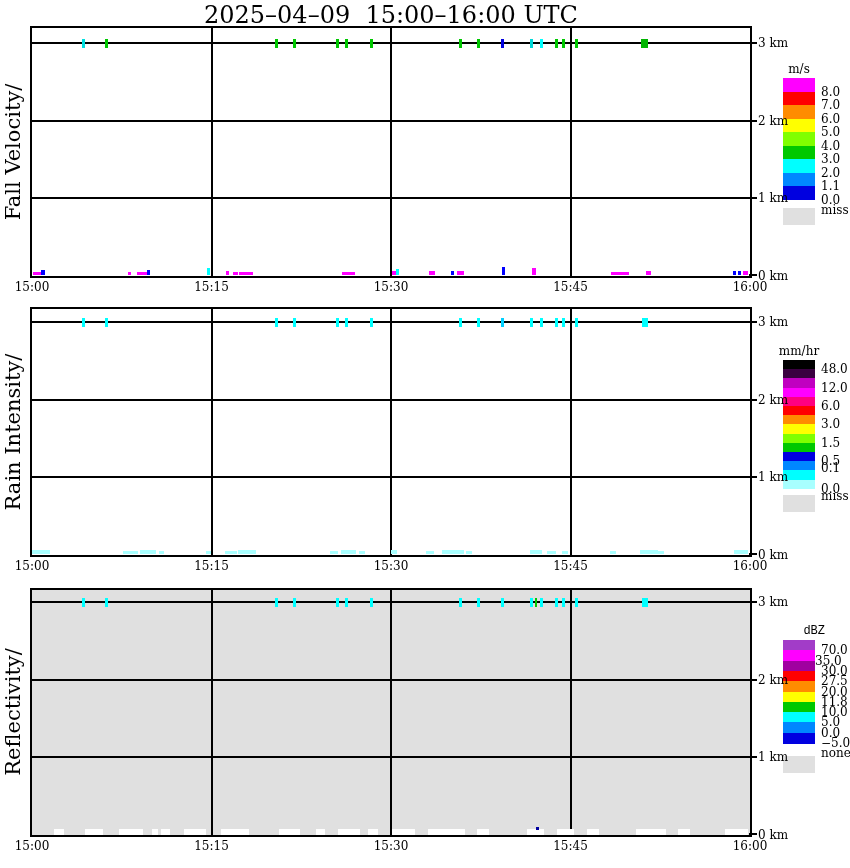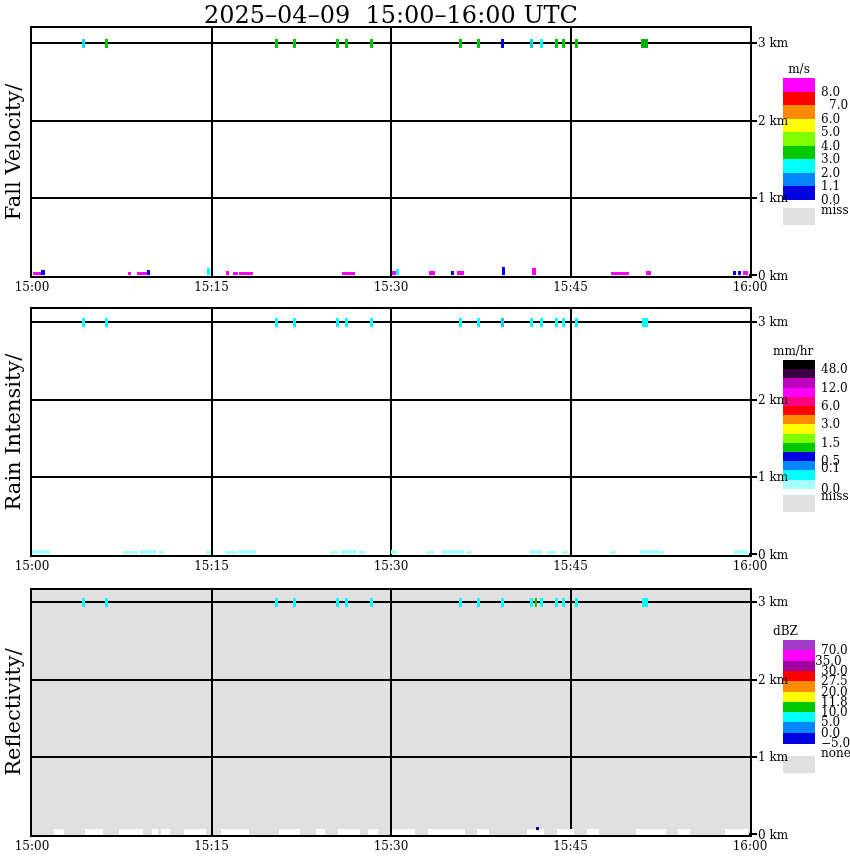--- a/index.html
+++ b/index.html
@@ -189,33 +189,33 @@
       <div class="abs" style="left: 0px; top: 0px; width: 32px; height: 14.1px; background: rgb(255, 0, 255);"></div>
       <div class="abs" style="left: 0px; top: 13.5px; width: 32px; height: 14.1px; background: rgb(255, 0, 0);"></div>
       <div class="abs" style="left: 0px; top: 27px; width: 32px; height: 14.1px; background: rgb(255, 140, 0);"></div>
       <div class="abs" style="left: 0px; top: 40.5px; width: 32px; height: 14.1px; background: rgb(255, 255, 0);"></div>
       <div class="abs" style="left: 0px; top: 54px; width: 32px; height: 14.1px; background: rgb(128, 255, 0);"></div>
       <div class="abs" style="left: 0px; top: 67.5px; width: 32px; height: 14.1px; background: rgb(0, 200, 0);"></div>
       <div class="abs" style="left: 0px; top: 81px; width: 32px; height: 14.1px; background: rgb(0, 255, 255);"></div>
       <div class="abs" style="left: 0px; top: 94.5px; width: 32px; height: 14.1px; background: rgb(0, 135, 255);"></div>
       <div class="abs" style="left: 0px; top: 108px; width: 32px; height: 14.1px; background: rgb(0, 0, 224);"></div>
       <div class="small" style="left: 38px; top: 6.5px;">8.0</div>
-      <div class="small" style="left: 46px; top: 20px;">7.0</div>
+      <div class="small" style="left: 38px; top: 20px;">7.0</div>
       <div class="small" style="left: 38px; top: 33.5px;">6.0</div>
       <div class="small" style="left: 38px; top: 47px;">5.0</div>
       <div class="small" style="left: 38px; top: 60.5px;">4.0</div>
       <div class="small" style="left: 38px; top: 74px;">3.0</div>
       <div class="small" style="left: 38px; top: 87.5px;">2.0</div>
       <div class="small" style="left: 38px; top: 101px;">1.1</div>
       <div class="small" style="left: 38px; top: 114.5px;">0.0</div>
       <div class="small" style="left: 38px; top: 124.5px;">miss</div>
       <div class="abs" style="left: 0px; top: 129.5px; width: 32px; height: 17px; background: rgb(224, 224, 224);"></div>
     </div>
   <div class="cbar" id="cbar1" style="height: 174.8px;">
-      <div class="small" style="left: -10px; top: -16px; width: 52px; text-align: left;">mm/hr</div>
+      <div class="small" style="left: -10px; top: -16px; width: 52px; text-align: center;">mm/hr</div>
       <div class="abs" style="left: 0px; top: 0px; width: 32px; height: 9.8px; background: rgb(0, 0, 0);"></div>
       <div class="abs" style="left: 0px; top: 9.2px; width: 32px; height: 9.8px; background: rgb(58, 0, 64);"></div>
       <div class="abs" style="left: 0px; top: 18.4px; width: 32px; height: 9.8px; background: rgb(192, 0, 192);"></div>
       <div class="abs" style="left: 0px; top: 27.6px; width: 32px; height: 9.8px; background: rgb(255, 0, 255);"></div>
       <div class="abs" style="left: 0px; top: 36.8px; width: 32px; height: 9.8px; background: rgb(255, 0, 128);"></div>
       <div class="abs" style="left: 0px; top: 46px; width: 32px; height: 9.8px; background: rgb(255, 0, 0);"></div>
       <div class="abs" style="left: 0px; top: 55.2px; width: 32px; height: 9.8px; background: rgb(255, 140, 0);"></div>
       <div class="abs" style="left: 0px; top: 64.4px; width: 32px; height: 9.8px; background: rgb(255, 255, 0);"></div>
       <div class="abs" style="left: 0px; top: 73.6px; width: 32px; height: 9.8px; background: rgb(128, 255, 0);"></div>
       <div class="abs" style="left: 0px; top: 82.8px; width: 32px; height: 9.8px; background: rgb(0, 200, 0);"></div>
@@ -228,21 +228,21 @@
       <div class="small" style="left: 38px; top: 39px;">6.0</div>
       <div class="small" style="left: 38px; top: 57.4px;">3.0</div>
       <div class="small" style="left: 38px; top: 75.8px;">1.5</div>
       <div class="small" style="left: 38px; top: 94.2px;">0.5</div>
       <div class="small" style="left: 38px; top: 101px;">0.1</div>
       <div class="small" style="left: 38px; top: 121.8px;">0.0</div>
       <div class="small" style="left: 38px; top: 128.8px;">miss</div>
       <div class="abs" style="left: 0px; top: 134.8px; width: 32px; height: 17px; background: rgb(224, 224, 224);"></div>
     </div>
   <div class="cbar" id="cbar2" style="height: 156px;">
-      <div class="small" style="left: -10px; top: -16px; width: 52px; text-align: left;">dBZ</div>
+      <div class="small" style="left: -10px; top: -16px; width: 52px; text-align: right; font-family: Liberation Mono, monospace;">dBZ</div>
       <div class="abs" style="left: 0px; top: 0px; width: 32px; height: 10.9px; background: rgb(162, 60, 200);"></div>
       <div class="abs" style="left: 0px; top: 10.3px; width: 32px; height: 10.9px; background: rgb(255, 0, 255);"></div>
       <div class="abs" style="left: 0px; top: 20.6px; width: 32px; height: 10.9px; background: rgb(160, 0, 160);"></div>
       <div class="abs" style="left: 0px; top: 30.9px; width: 32px; height: 10.9px; background: rgb(255, 0, 0);"></div>
       <div class="abs" style="left: 0px; top: 41.2px; width: 32px; height: 10.9px; background: rgb(255, 140, 0);"></div>
       <div class="abs" style="left: 0px; top: 51.5px; width: 32px; height: 10.9px; background: rgb(255, 255, 0);"></div>
       <div class="abs" style="left: 0px; top: 61.8px; width: 32px; height: 10.9px; background: rgb(0, 200, 0);"></div>
       <div class="abs" style="left: 0px; top: 72.1px; width: 32px; height: 10.9px; background: rgb(0, 255, 255);"></div>
       <div class="abs" style="left: 0px; top: 82.4px; width: 32px; height: 10.9px; background: rgb(0, 135, 255);"></div>
       <div class="abs" style="left: 0px; top: 92.7px; width: 32px; height: 10.9px; background: rgb(0, 0, 224);"></div>

